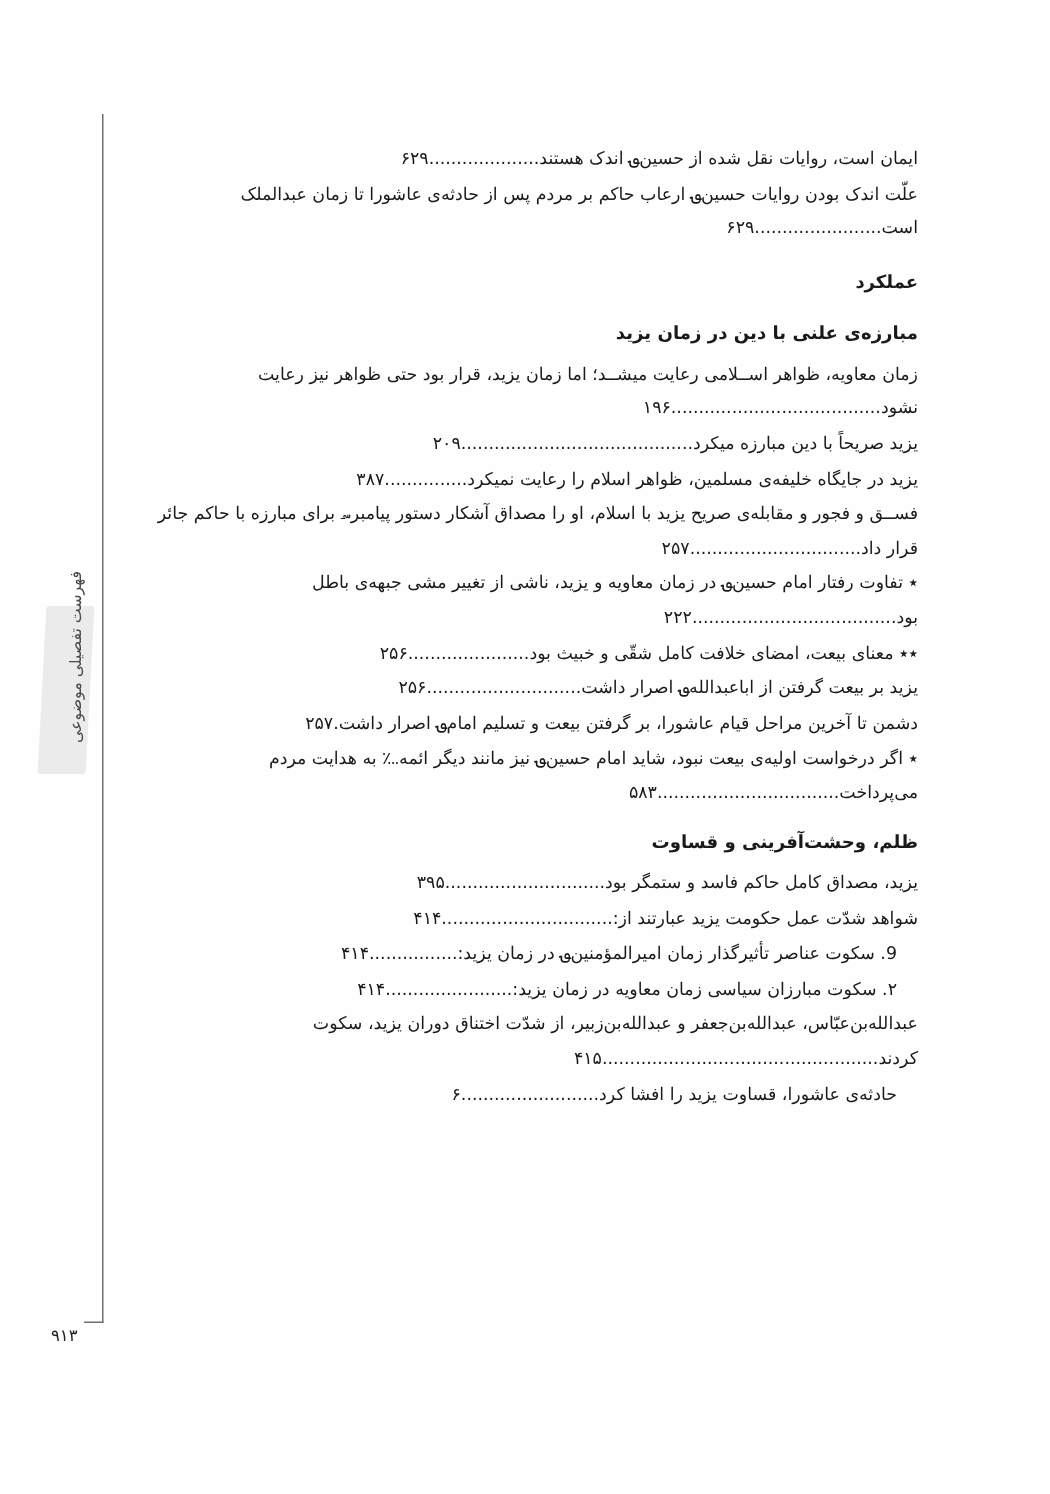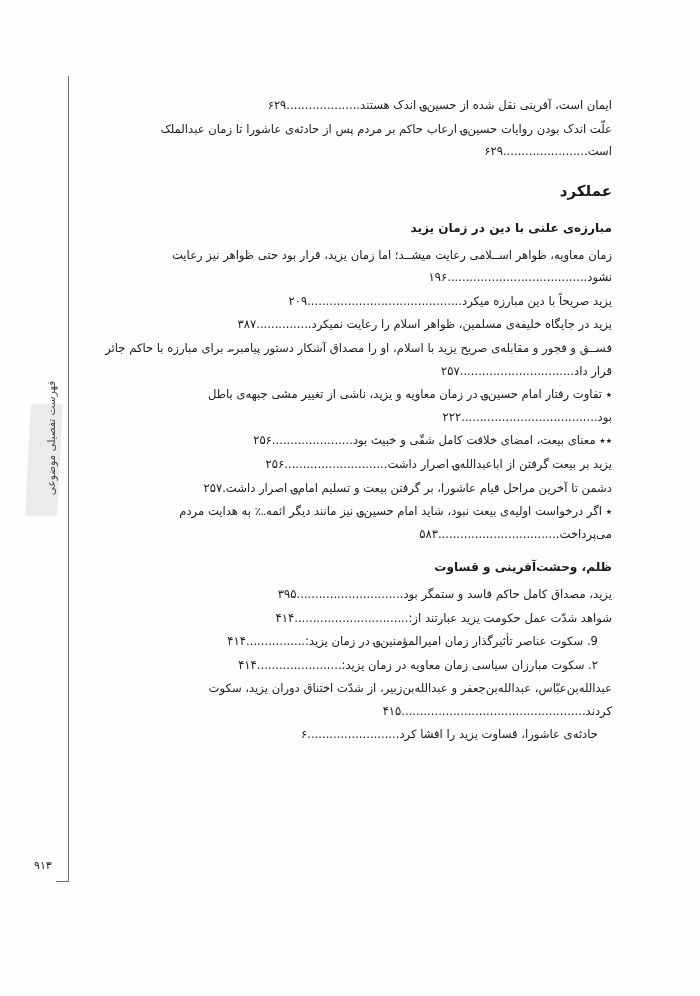--- a/index.html
+++ b/index.html
@@ -58,21 +58,21 @@
     top: 404px;
     width: 32px;
     height: 112px;
     background: #ebebeb;
     transform: skewX(-3deg);
     border-radius: 2px;
   }
   .folio {
     position: absolute;
     left: 34px;
-    top: 859px;
+    top: 884px;
     font-size: 11px;
     color: #222;
     direction: rtl;
   }
   .content {
     position: absolute;
     right: 88px;
     top: 94px;
     width: 508px;
     direction: rtl;
@@ -83,21 +83,21 @@
   .entry {
     margin: 0 0 1px 0;
     display: block;
     unicode-bidi: plaintext;
   }
   .leader {
     letter-spacing: .5px;
   }
   .heading {
     font-weight: bold;
-    font-size: 15px;
+    font-size: 12px;
     margin: 12px 0 3px 0;
     display: block;
   }
   .heading.first {
     margin-top: 14px;
   }
   .subheading {
     font-weight: bold;
     font-size: 12.1px;
     margin: 11px 0 3px 0;
@@ -115,21 +115,21 @@
 
   <div class="margin-rule"></div>
   <div class="margin-rule-bottom"></div>
 
   <div class="side-tab-bg"></div>
   <div class="side-tab">فهرست تفصیلی موضوعی</div>
 
   <div class="folio">۹۱۳</div>
 
   <div class="content" id="toc-content">
-      <div class="entry"><span>ایمان است، آفرینی نقل شده از حسین؈ اندک هستند</span><span class="leader">....................</span><span>۶۲۹</span></div>
+      <div class="entry"><span>ایمان است، روایات نقل شده از حسین؈ اندک هستند</span><span class="leader">....................</span><span>۶۲۹</span></div>
       <div class="entry"><span>علّت اندک بودن روایات حسین؈ ارعاب حاکم بر مردم پس از حادثه‌ی عاشورا تا زمان عبدالملک است</span><span class="leader">.......................</span><span>۶۲۹</span></div>
       <div class="heading first">عملکرد</div>
       <div class="subheading">مبارزه‌ی علنی با دین در زمان یزید</div>
       <div class="entry"><span>زمان معاویه، ظواهر اســلامی رعایت میشــد؛ اما زمان یزید، قرار بود حتی ظواهر نیز رعایت نشود</span><span class="leader">......................................</span><span>۱۹۶</span></div>
       <div class="entry"><span>یزید صریحاً با دین مبارزه میکرد</span><span class="leader">..........................................</span><span>۲۰۹</span></div>
       <div class="entry"><span>یزید در جایگاه خلیفه‌ی مسلمین، ظواهر اسلام را رعایت نمیکرد</span><span class="leader">...............</span><span>۳۸۷</span></div>
       <div class="entry"><span>فســق و فجور و مقابله‌ی صریح یزید با اسلام، او را مصداق آشکار دستور پیامبر؄ برای مبارزه با حاکم جائر قرار داد</span><span class="leader">...............................</span><span>۲۵۷</span></div>
       <div class="entry"><span>٭ تفاوت رفتار امام حسین؈ در زمان معاویه و یزید، ناشی از تغییر مشی جبهه‌ی باطل بود</span><span class="leader">.....................................</span><span>۲۲۲</span></div>
       <div class="entry"><span>٭٭ معنای بیعت، امضای خلافت کامل شقّی و خبیث بود</span><span class="leader">......................</span><span>۲۵۶</span></div>
       <div class="entry"><span>یزید بر بیعت گرفتن از اباعبدالله؈ اصرار داشت</span><span class="leader">............................</span><span>۲۵۶</span></div>

